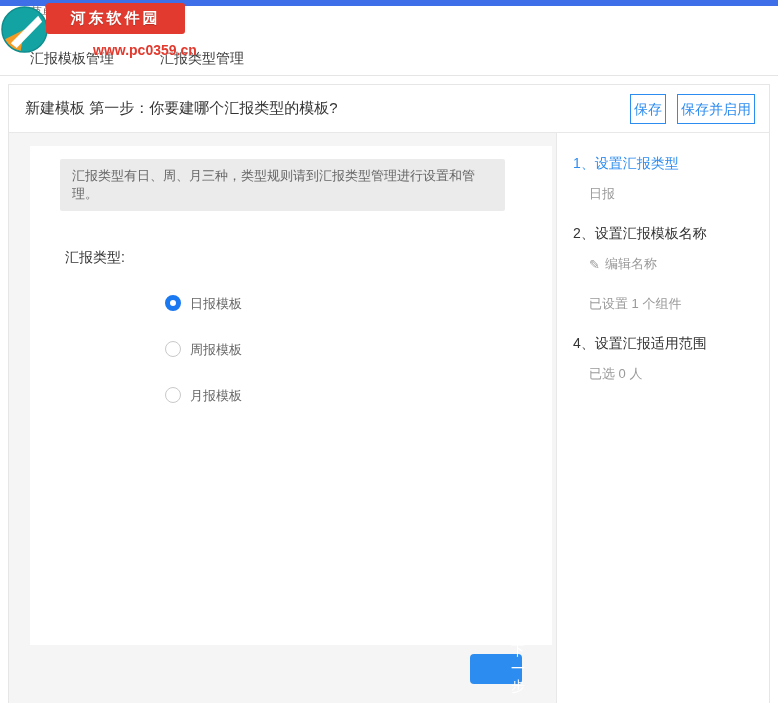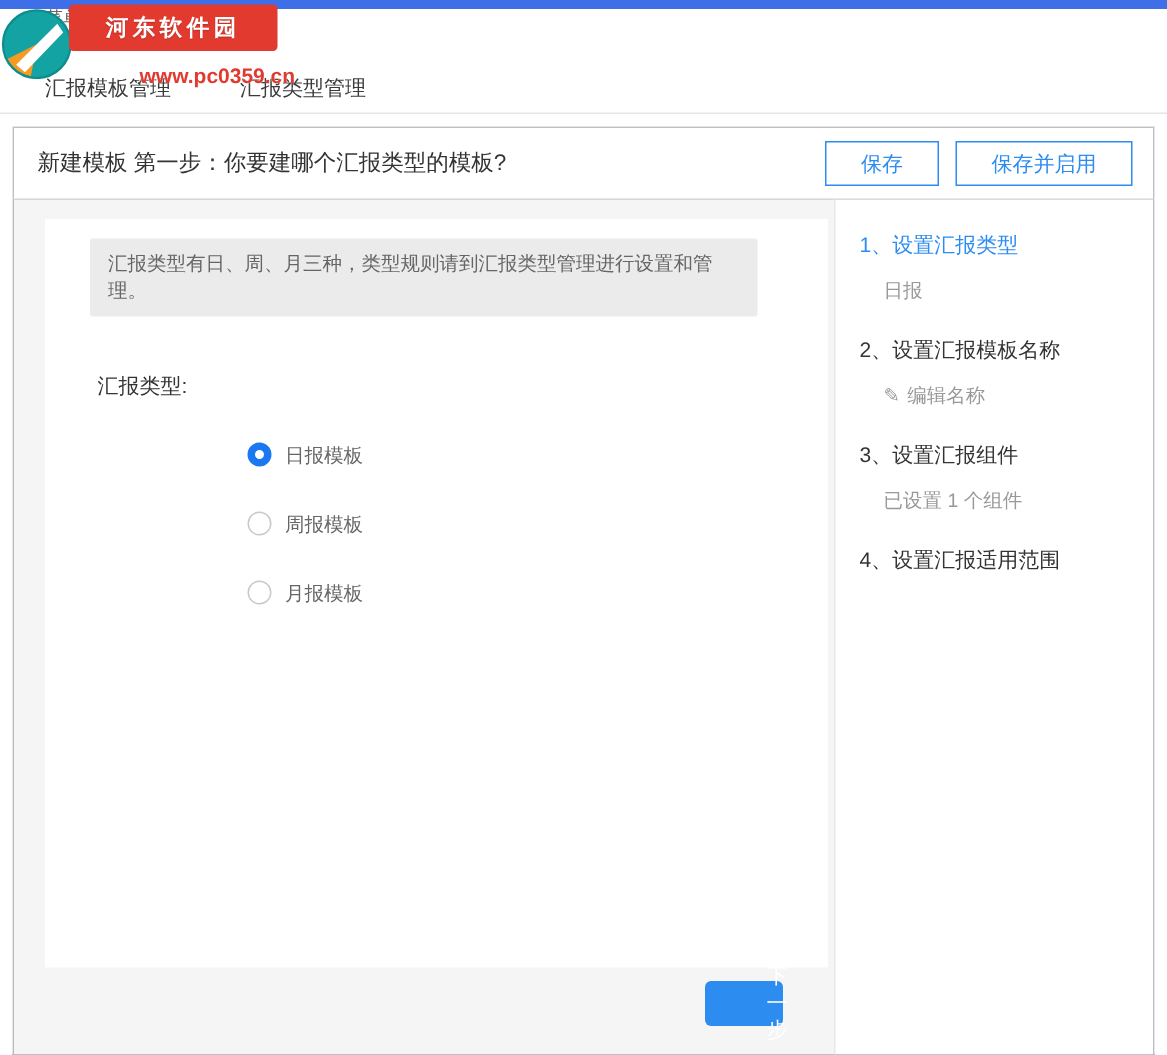--- a/index.html
+++ b/index.html
@@ -44,21 +44,21 @@
   .panel {
     position:absolute; left:8px; top:84px; width:762px; height:619px;
     background:#0f172a; border:1px solid #e6e6e6; border-bottom:none;
   }
   .panel-header {
     height:48px; display:flex; align-items:center;
     padding:0 14px 0 16px; border-bottom:1px solid #e8e8e8; background:#fff;
   }
   .panel-title { font-size:15px; font-weight:500; color:#333; }
   .header-buttons { margin-left:auto; display:flex; gap:11px; }
-  .btn { font-size:14px; border-radius:0; padding:7px 23px; cursor:pointer; line-height:1; border:1px solid transparent; }
+  .btn { font-size:14px; border-radius:0; padding:7px 3px; cursor:pointer; line-height:1; border:1px solid transparent; }
   .btn-outline { background:#fff; border-color:#2d8cf0; color:#2d8cf0; }
   .btn-danger  { background:#ed5b52; border-color:#ed5b52; color:#fff; }
 
   .panel-body { display:flex; height:570px; position:relative; }
 
   
   .work-area { flex:1; background:#f5f5f5; position:relative; }
   .card {
     position:absolute; left:21px; top:13px; width:522px; height:499px;
     background:#fff;
@@ -161,25 +161,27 @@
 
       <div class="step">
         <div class="step-title">2、设置汇报模板名称</div>
         <div class="step-detail">
           <span class="pencil">✎</span>
           <span>编辑名称</span>
         </div>
       </div>
 
       <div class="step">
-        <div class="step-title">3、设置汇报组件</div>
         <div class="step-detail">
           <span>已设置 1 个组件</span>
         </div>
       </div>
 
       <div class="step">
         <div class="step-title">4、设置汇报适用范围</div>
+        <div class="step-detail">
+          <span>已选 0 人</span>
+        </div>
       </div>
 
     </div>
   </div>
 </div>
 
 </body></html>

